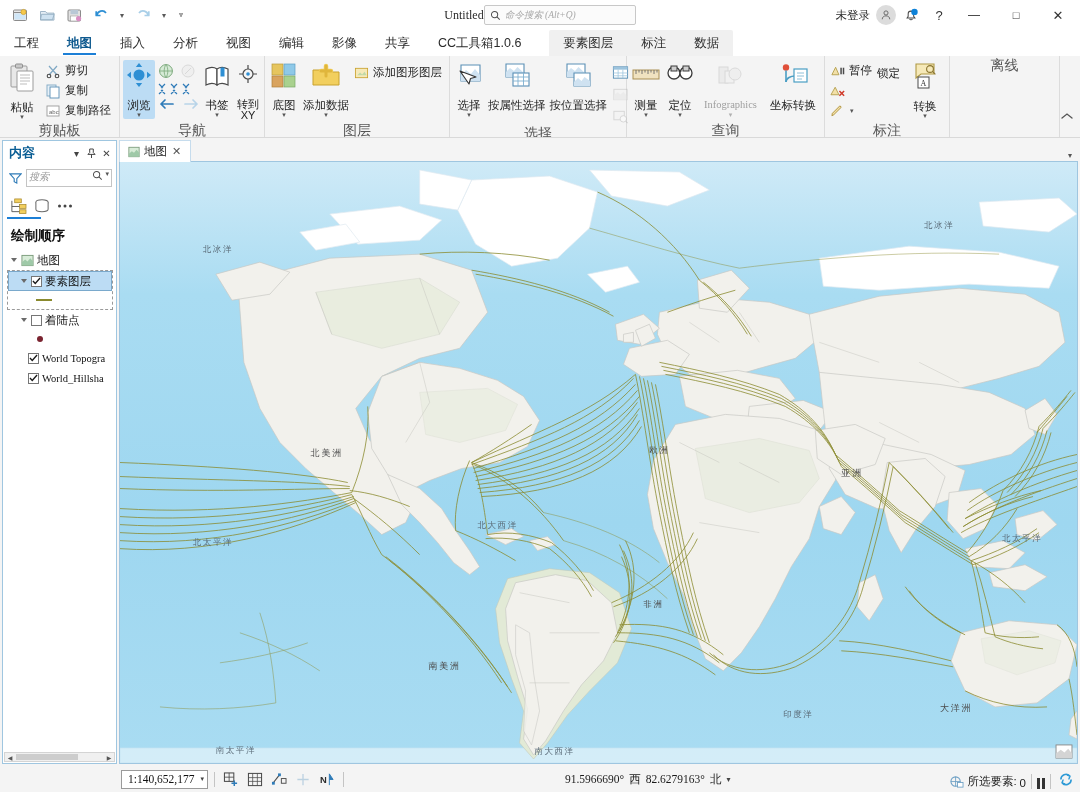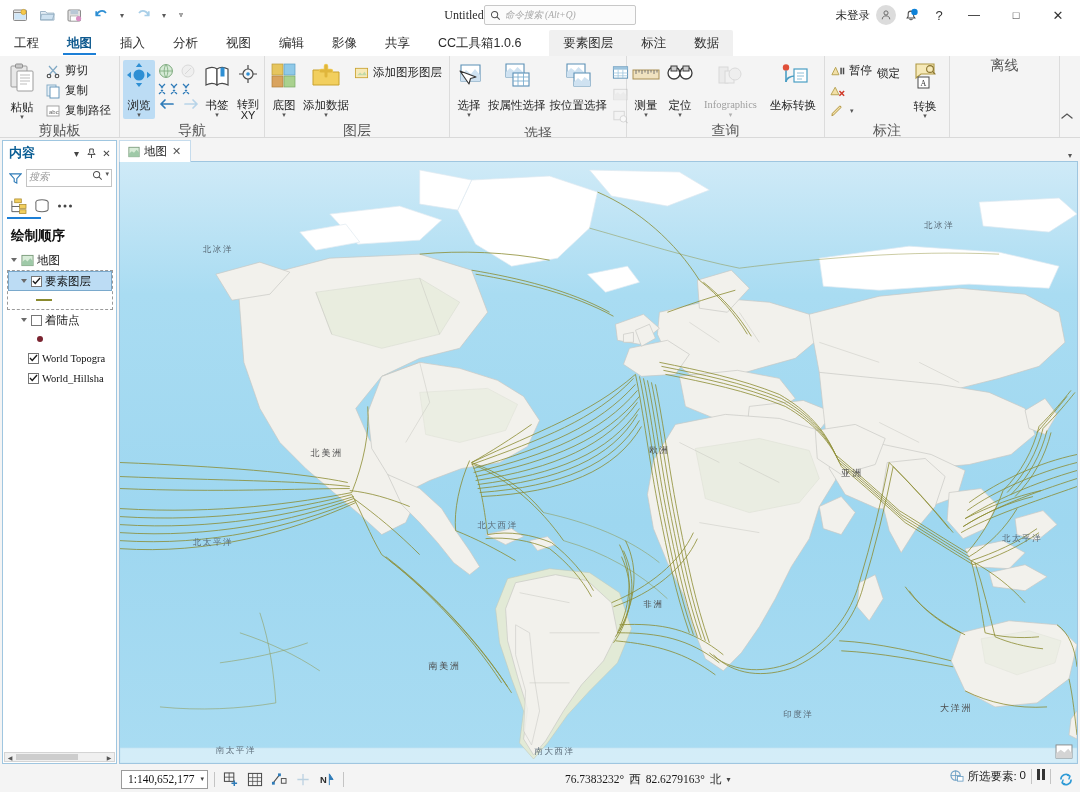--- a/index.html
+++ b/index.html
@@ -147,21 +147,21 @@
   .scale-box .v { font-size: 11.5px; font-family: "Liberation Serif", serif; color: #111; }
   .scale-box .c { font-size: 7px; color: #444; margin-left: 6px; }
   .sdiv { width: 1px; height: 15px; background: #c4c4c4; margin: 0 2px; }
   .sico { width: 20px; height: 20px; display: flex; align-items: center;
           justify-content: center; cursor: pointer; border-radius: 2px; }
   .sico.disabled { opacity: .4; }
   .coords { flex: 1; display: flex; align-items: center; justify-content: center;
             gap: 5px; font-size: 11.5px; font-family: "Liberation Serif", serif;
             color: #1a1a1a; }
   .coords .dd { font-size: 8px; color: #444; cursor: pointer; }
-  .sright { display: flex; align-items: flex-start; gap: 3px; }
+  .sright { display: flex; align-items: flex-end; gap: 3px; }
   .sright .txt { font-size: 11.5px; color: #1a1a1a; }
   .pause-ic { display: flex; gap: 2px; align-items: center; cursor: pointer; }
   .pause-ic span { width: 3px; height: 11px; background: #333; display: block; }
 
   
   .hscroll { height: 10px; background: #f0f0f0; border: 1px solid #d4d4d4;
              margin: 0 0 2px 2px; width: 113px; position: relative; }
   .hscroll .thumb { position: absolute; left: 1px; top: 1px; bottom: 1px; width: 70px;
                     background: #cdcdcd; }
   .hscroll .arr { position: absolute; top: 0; bottom: 0; width: 10px;
@@ -1105,21 +1105,21 @@
     </div>
     <div class="sico">
       <svg width="16" height="15" viewBox="0 0 17 16">
         <text x="1" y="12" font-size="10" fill="#2a2a2a" font-family="sans-serif" font-weight="bold">N</text>
         <path d="M11 2v12M11 2l4 6h-4" fill="#2e7bb8" stroke="#2e7bb8" stroke-width="1"></path>
       </svg>
     </div>
     <div class="sdiv"></div>
 
     <div class="coords">
-      <span>76.7383232°</span>
+      <span>91.5966690°</span>
       <span>西</span>
       <span>82.6279163°</span>
       <span>北</span>
       <span class="dd">▾</span>
     </div>
 
     <div class="sright">
       <svg width="15" height="14" viewBox="0 0 16 15">
         <circle cx="7" cy="7" r="5" fill="none" stroke="#6a9ec4" stroke-width="1.1"></circle>
         <path d="M7 2v10M2 7h10" stroke="#6a9ec4" stroke-width=".9"></path>

